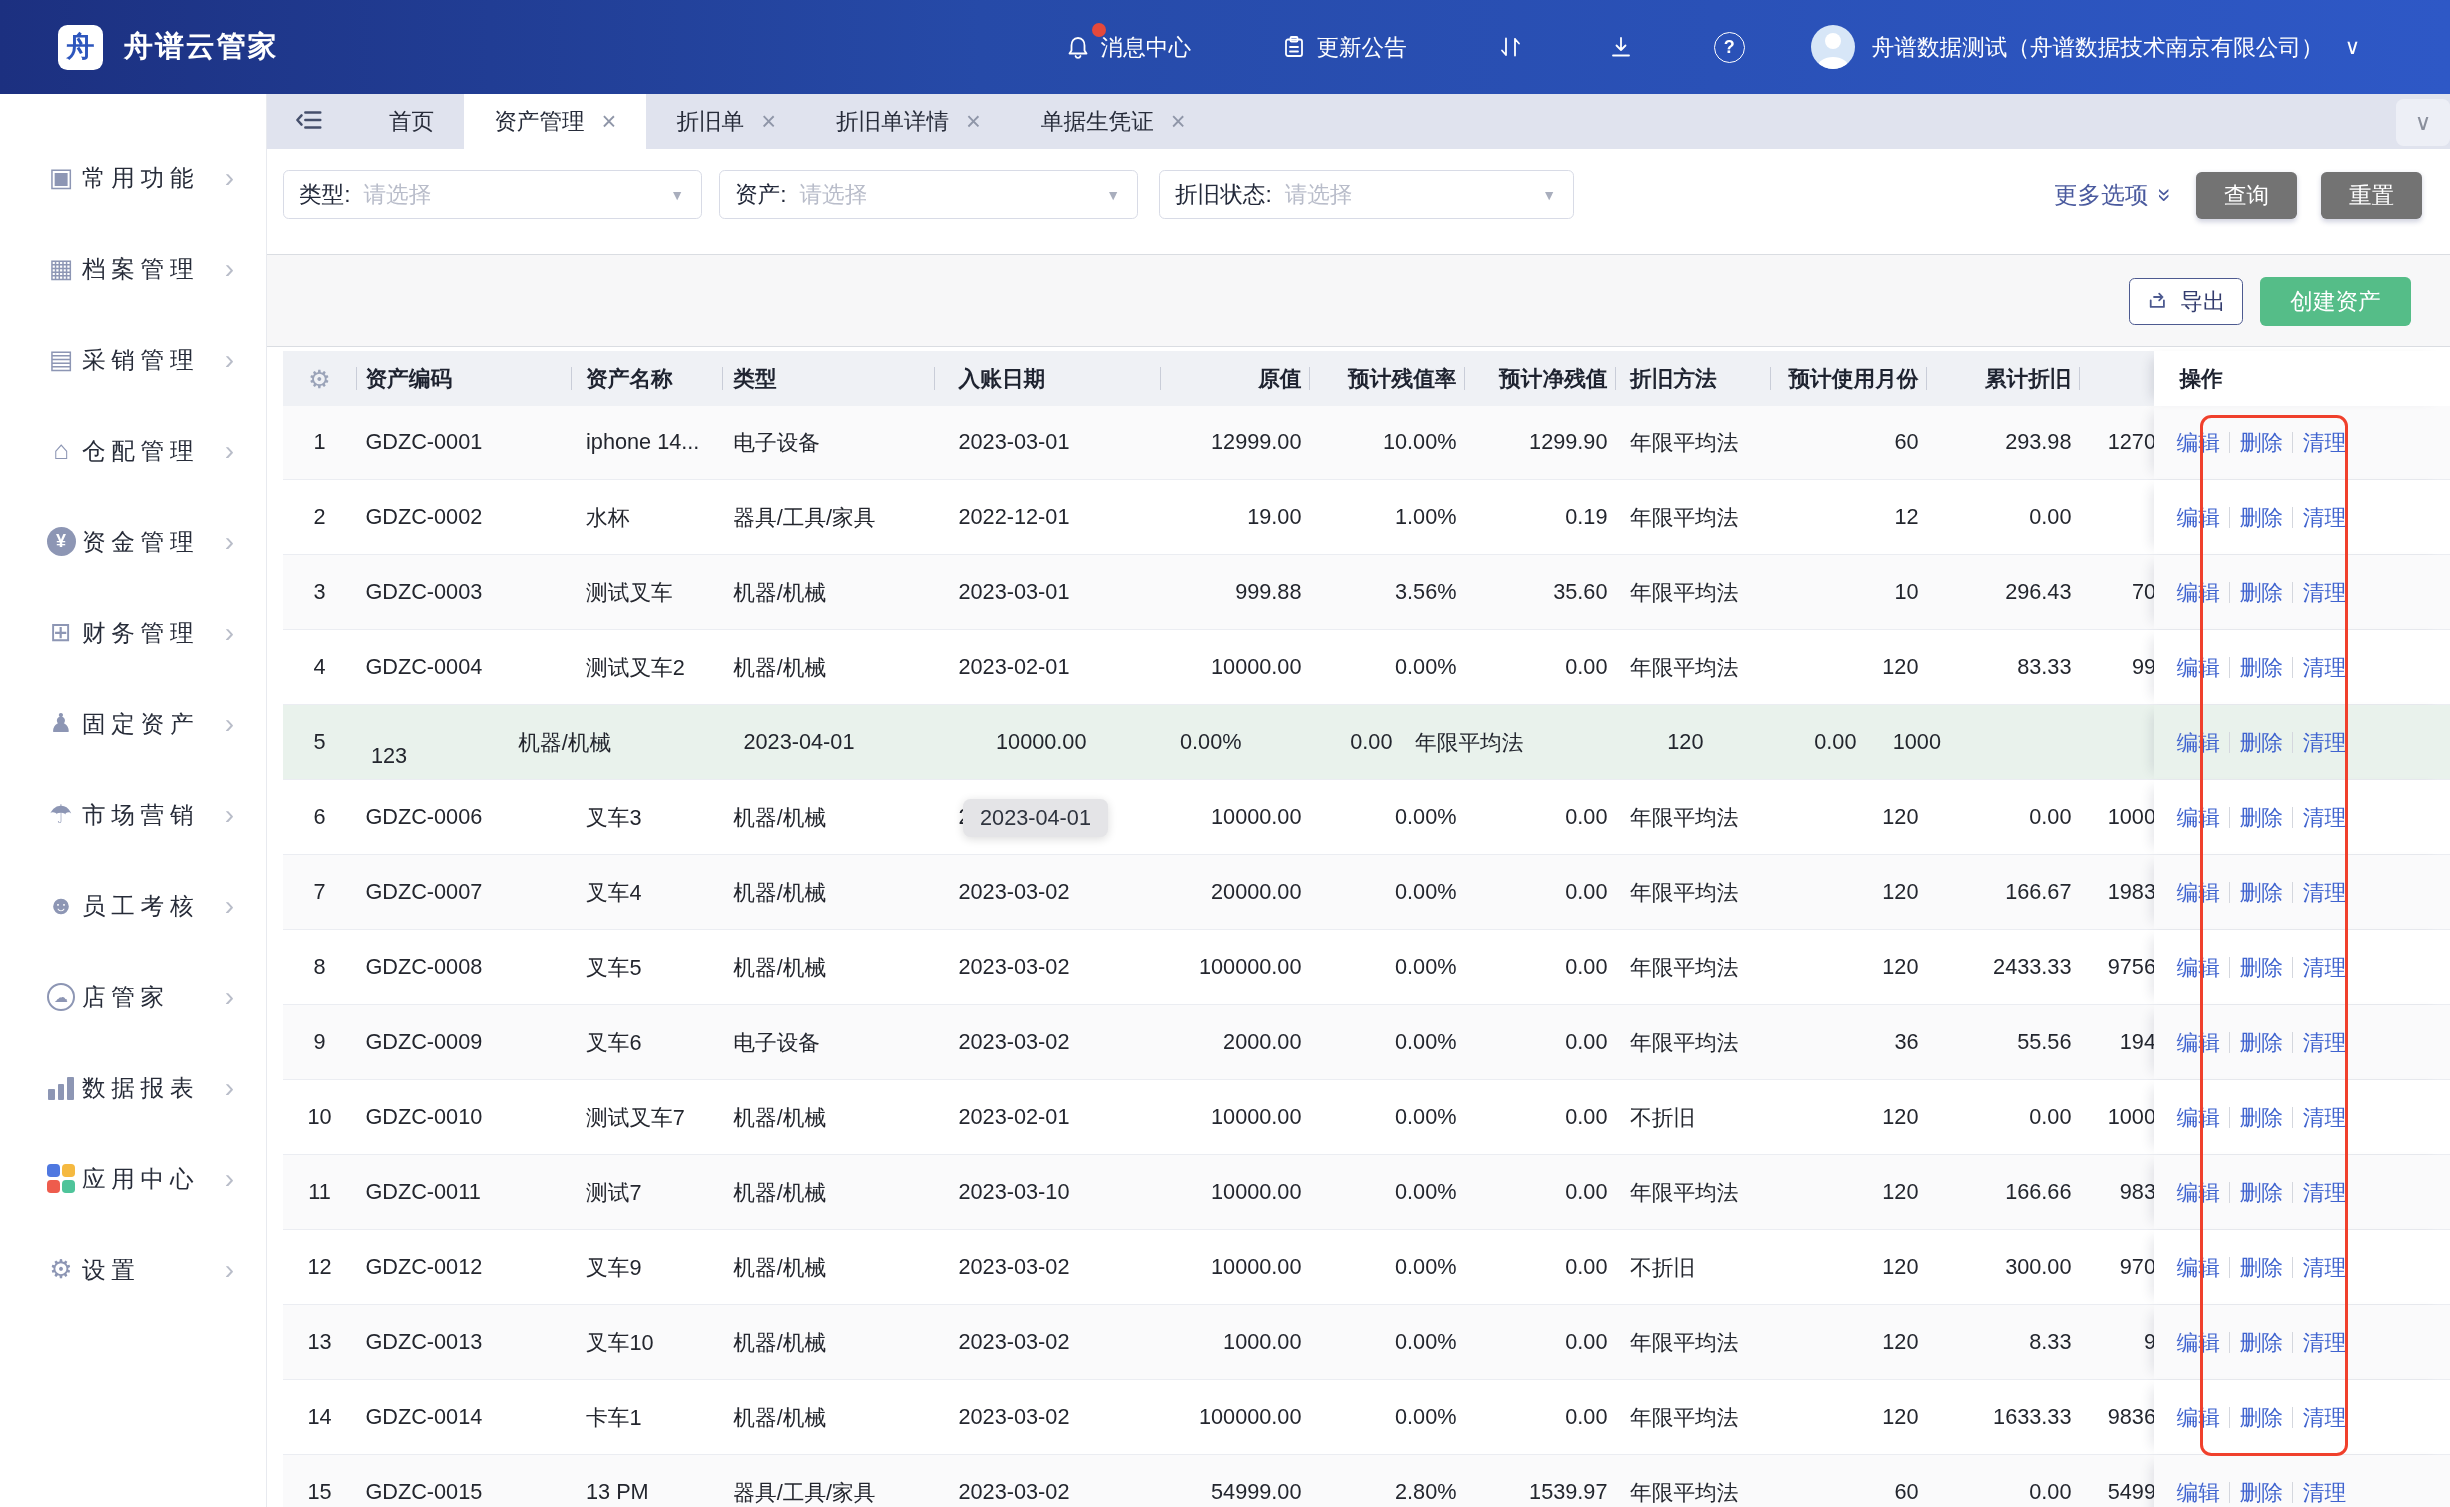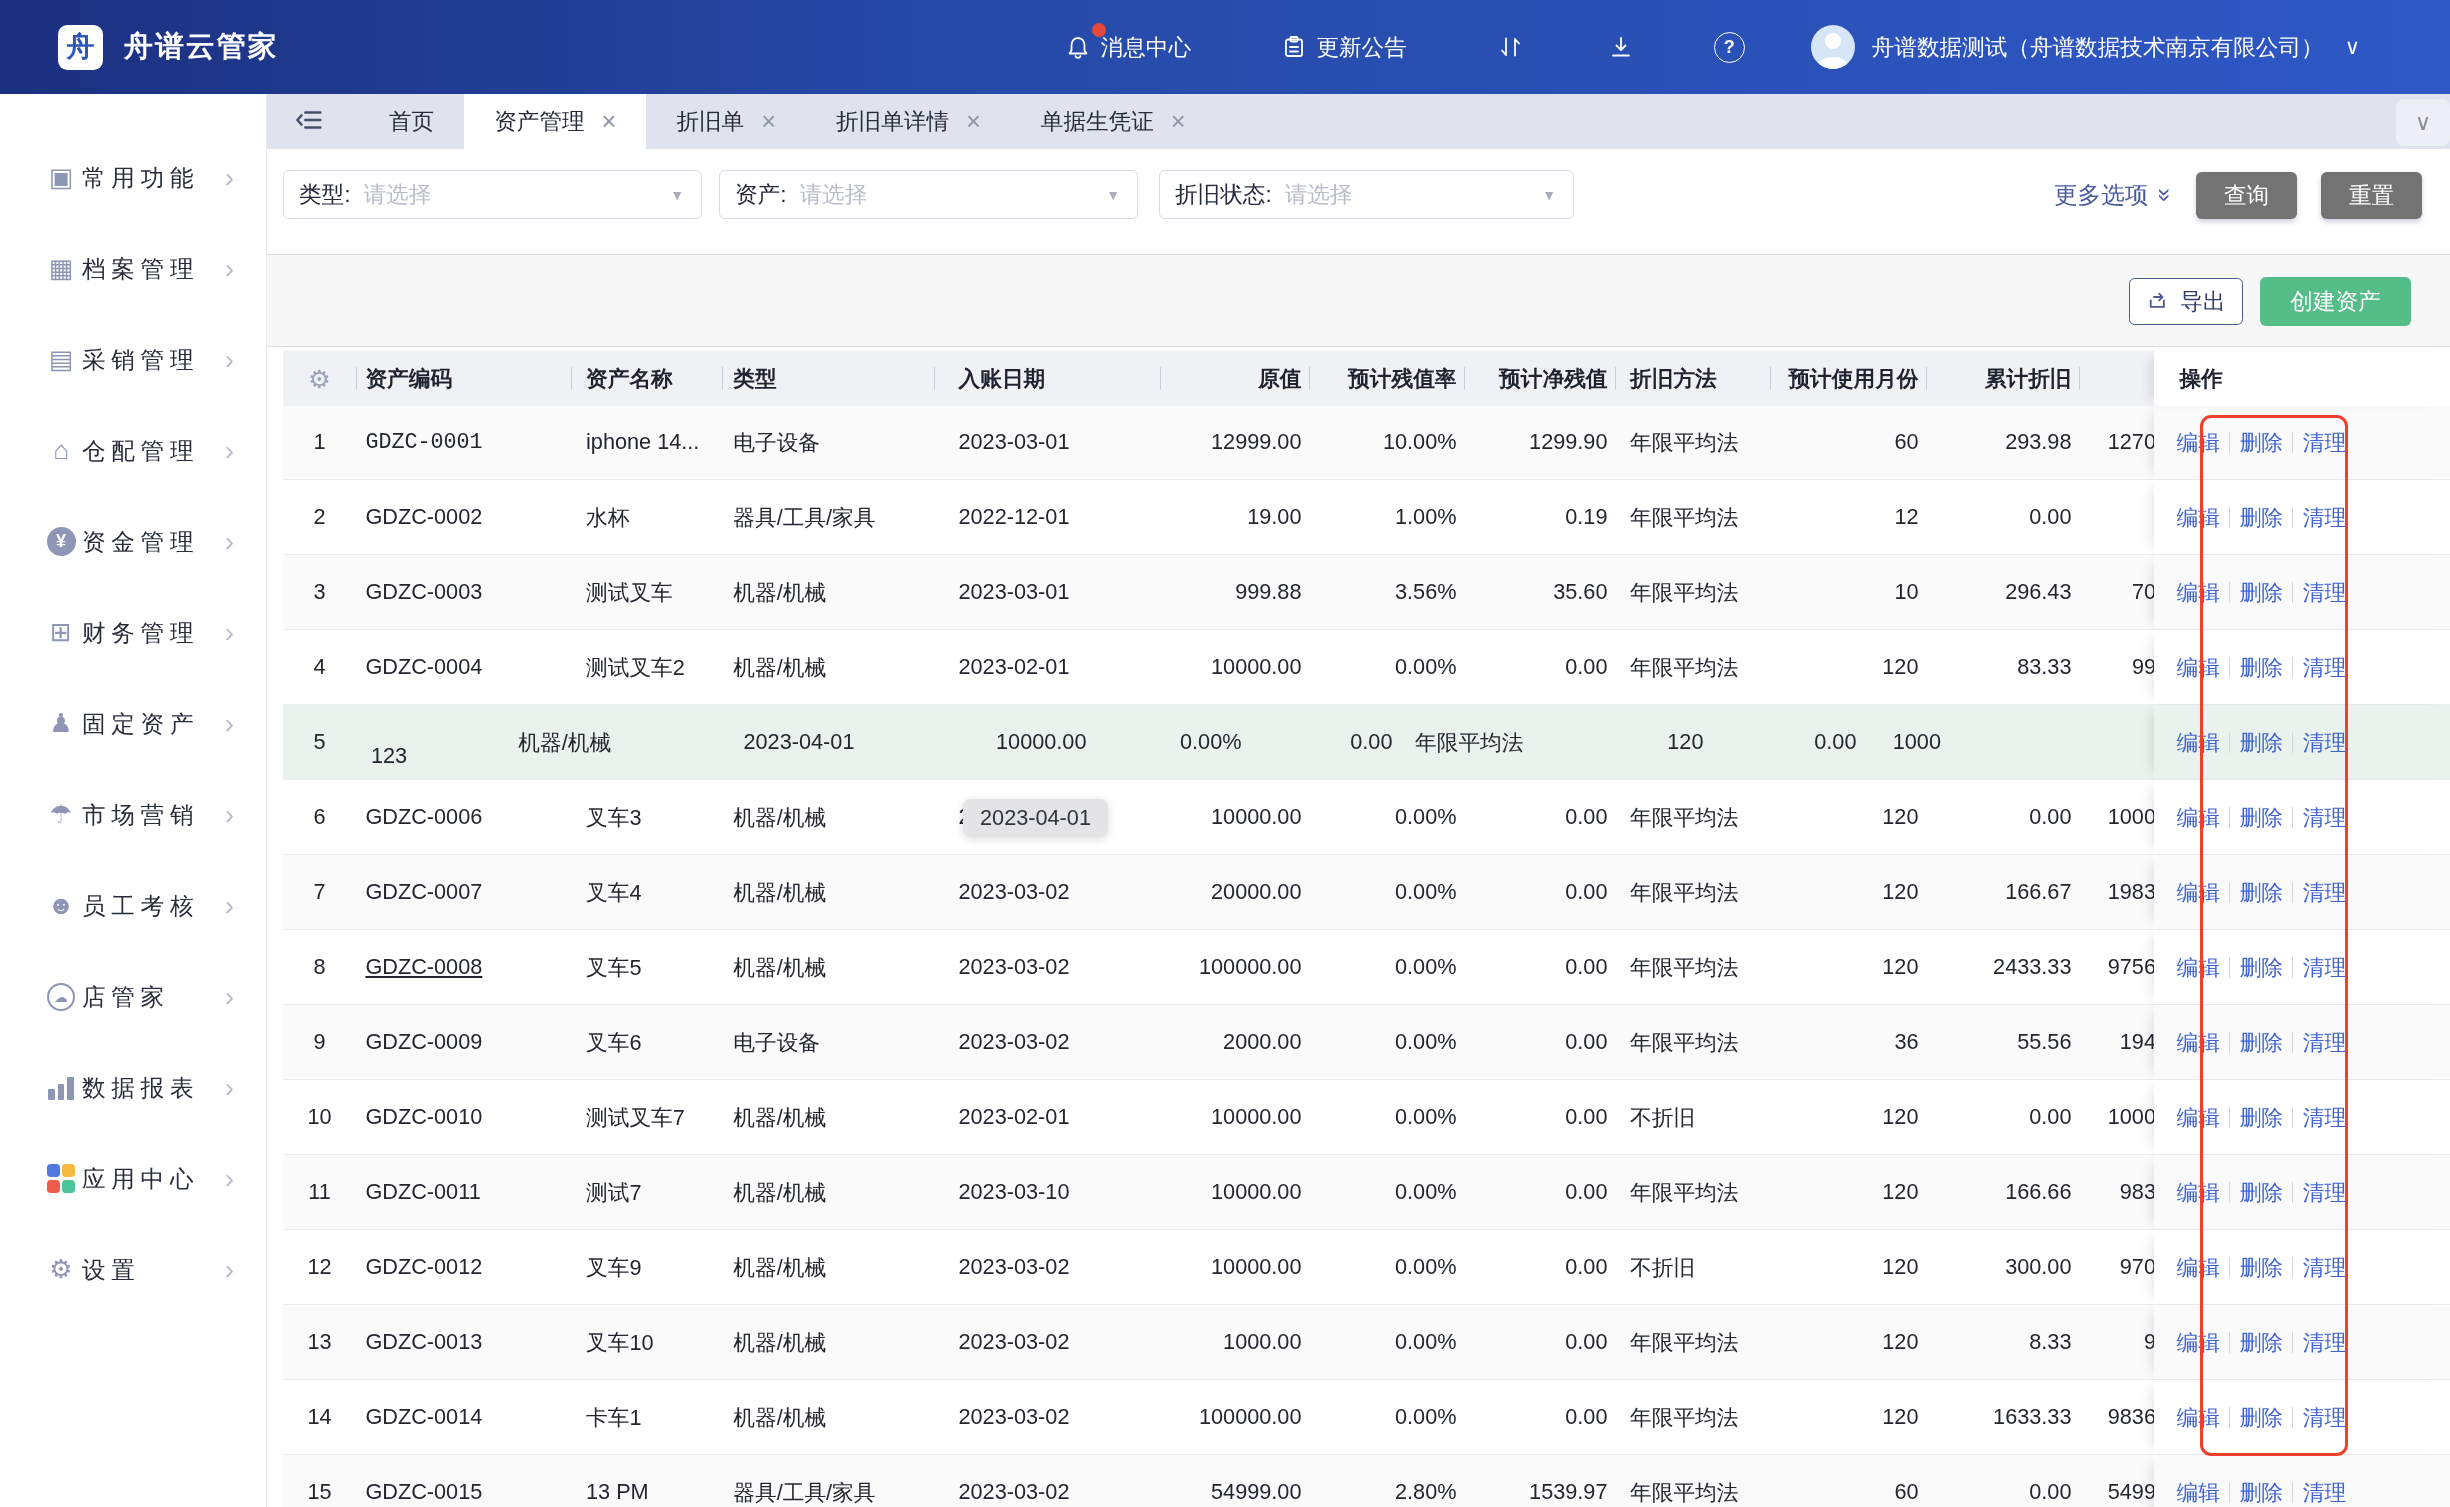--- a/index.html
+++ b/index.html
@@ -301,21 +301,21 @@
       <div class="hcell hdiv r" style="width: 151px; padding-right: 7.5px;">预计净残值</div>
       <div class="hcell hdiv" style="width: 155px; padding-left: 15px;">折旧方法</div>
       <div class="hcell hdiv r" style="width: 156px; padding-right: 7.5px;">预计使用月份</div>
       <div class="hcell hdiv r" style="width: 153px; padding-right: 7.5px;">累计折旧</div>
       <div class="hcell hdiv r" style="width: 236px; padding-right: 159px;"></div>
       <div class="h-action">操作</div>
     </div>
   <div class="tbody" id="tbody">
       <div class="trow stripe">
         <div class="tcell cell-idx">1</div>
-        <div class="tcell" style="width: 215px; padding-left: 9.4px; font-family: Liberation Mono, monospace;">GDZC-0001</div>
+        <div class="tcell" style="width: 215px; padding-left: 9.4px;">GDZC-0001</div>
         <div class="tcell" style="width: 151px; padding-left: 15px;">iphone 14...</div>
         <div class="tcell" style="width: 212px; padding-left: 11.3px;">电子设备</div>
         <div class="tcell" style="width: 226px; padding-left: 24.5px;">2023-03-01</div>
         <div class="tcell r" style="width: 149px; padding-right: 7.5px;">12999.00</div>
         <div class="tcell r" style="width: 155px; padding-right: 7.5px;">10.00%</div>
         <div class="tcell r" style="width: 151px; padding-right: 7.5px;">1299.90</div>
         <div class="tcell" style="width: 155px; padding-left: 15px;">年限平均法</div>
         <div class="tcell r" style="width: 156px; padding-right: 7.5px;">60</div>
         <div class="tcell r" style="width: 153px; padding-right: 7.5px;">293.98</div>
         <div class="tcell r" style="width: 236px; padding-right: 159px;">1270</div>
@@ -447,21 +447,21 @@
         <div class="action">
           <span class="alink">编辑</span>
           <span class="asep"></span>
           <span class="alink">删除</span>
           <span class="asep"></span>
           <span class="alink">清理</span>
         </div>
       </div>
       <div class="trow">
         <div class="tcell cell-idx">8</div>
-        <div class="tcell" style="width: 215px; padding-left: 9.4px; text-decoration: underline;">GDZC-0008</div>
+        <div class="tcell" style="width: 215px; padding-left: 9.4px;">GDZC-0008</div>
         <div class="tcell" style="width: 151px; padding-left: 15px;">叉车5</div>
         <div class="tcell" style="width: 212px; padding-left: 11.3px;">机器/机械</div>
         <div class="tcell" style="width: 226px; padding-left: 24.5px;">2023-03-02</div>
         <div class="tcell r" style="width: 149px; padding-right: 7.5px;">100000.00</div>
         <div class="tcell r" style="width: 155px; padding-right: 7.5px;">0.00%</div>
         <div class="tcell r" style="width: 151px; padding-right: 7.5px;">0.00</div>
         <div class="tcell" style="width: 155px; padding-left: 15px;">年限平均法</div>
         <div class="tcell r" style="width: 156px; padding-right: 7.5px;">120</div>
         <div class="tcell r" style="width: 153px; padding-right: 7.5px;">2433.33</div>
         <div class="tcell r" style="width: 236px; padding-right: 159px;">9756</div>

